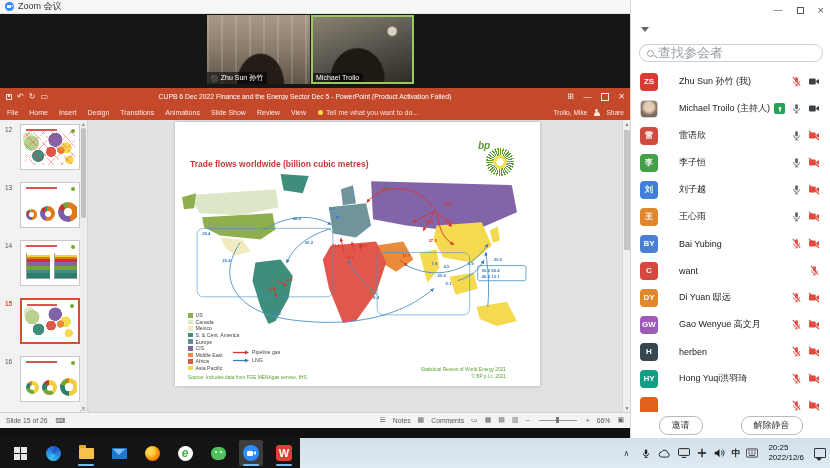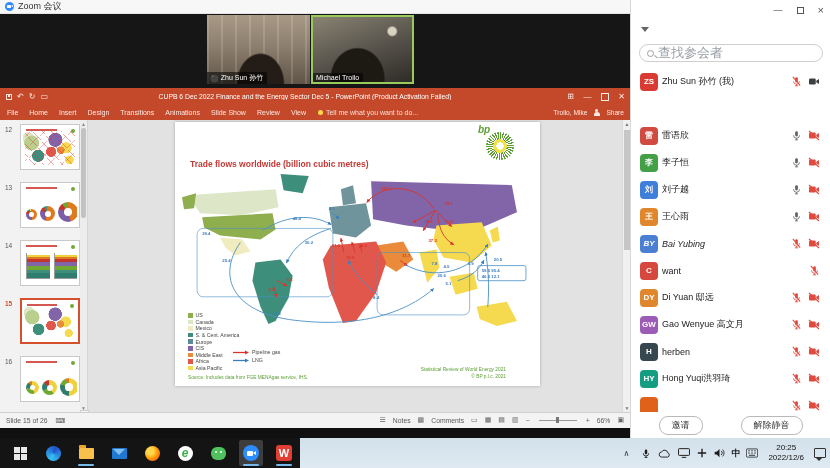--- a/index.html
+++ b/index.html
@@ -79,21 +79,21 @@
 .k-dcool .d1{left:3px;bottom:5px;width:13px;height:13px;background:conic-gradient(#f0d03c 0 45%,#71a832 0 72%,#2e7d6e 0 88%,#e07a1f 0)}
 .k-dcool .d2{left:19px;bottom:4px;width:15px;height:15px;background:conic-gradient(#f0d03c 0 40%,#71a832 0 68%,#2e7d6e 0 86%,#c4352c 0)}
 .k-dcool .d3{left:37px;bottom:3px;width:18px;height:18px;background:conic-gradient(#f0d03c 0 50%,#2e7d6e 0 80%,#71a832 0 94%,#e07a1f 0)}
 .k-areas .a{position:absolute;bottom:4px;width:24px;height:26px;background:linear-gradient(to top,#2e7d6e 0 18%,#3d8f7c 18% 34%,#71a832 34% 48%,#8264a8 48% 64%,#c4352c 64% 76%,#e07a1f 76% 84%,#f0d03c 84% 92%,#fff 92%);border-left:1px solid #999;border-bottom:1px solid #999}
 .k-areas .a1{left:3px}.k-areas .a2{left:31px}
 
 
 .slide-canvas{position:absolute;left:175px;top:34px;width:365px;height:264px;background:#fff;box-shadow:0 0 3px rgba(0,0,0,.25)}
 .slide-title{position:absolute;left:15px;top:20px;font-size:13.5px;font-weight:bold;color:#c53a36;letter-spacing:.1px}
 .slide-subtitle{position:absolute;left:15px;top:37px;font-size:8.5px;font-weight:bold;color:#c53a36}
-.bp-logo{position:absolute;right:26px;top:0;width:36px;height:40px}
+.bp-logo{position:absolute;right:26px;top:16px;width:36px;height:40px}
 .bp-text{position:absolute;left:0;top:2px;font-size:10px;font-weight:bold;font-style:italic;color:#5a9e33}
 .helios{position:absolute;right:0;top:10px;width:28px;height:28px;border-radius:50%;background:
  radial-gradient(circle,#ffffff 0 18%,#f2e24a 19% 34%,rgba(0,0,0,0) 35%),
  repeating-conic-gradient(#5a9e33 0 6deg,#fff 6deg 12deg)}
 .map-svg{position:absolute;left:5px;top:46px}
 .slide-legend{position:absolute;left:13px;top:190px;font-size:5.2px;color:#444}
 .lrow{display:flex;align-items:center;gap:3px;height:6.6px}
 .lsw{width:4.5px;height:4.5px;flex:0 0 auto}
 .flow-legend{position:absolute;left:58px;top:226px;font-size:5.2px;color:#444}
 .frow{display:flex;align-items:center;gap:3px;height:8px}
@@ -121,21 +121,21 @@
 .phead{position:absolute;left:0;top:22px;width:100%;text-align:center;font-size:10.5px;font-weight:bold;color:#1f1f1f}
 .pchev{position:absolute;left:10px;top:27px;width:0;height:0;border-left:4px solid transparent;border-right:4px solid transparent;border-top:5px solid #666}
 .psearch{position:absolute;left:8px;top:44px;width:184px;height:18px;border:1px solid #cfcfcf;border-radius:9px;background:#fff;display:flex;align-items:center;gap:4px;padding-left:7px}
 .psearch .mag{width:7px;height:7px;border:1.2px solid #9aa0a6;border-radius:50%;position:relative;flex:0 0 auto}
 .psearch .mag::after{content:"";position:absolute;left:5.5px;top:5.5px;width:3.5px;height:1.2px;background:#9aa0a6;transform:rotate(45deg)}
 .psearch .ph{font-size:13px;color:#9aa0a6}
 .plist{position:absolute;left:0;top:68px;width:100%;height:344px;overflow:hidden}
 .p-row{position:absolute;left:0;width:100%;height:27px;display:flex;align-items:center;padding:0 10px 0 9px}
 .p-avatar{width:18px;height:18px;border-radius:4px;color:#fff;font-size:8px;font-weight:bold;display:flex;align-items:center;justify-content:center;flex:0 0 auto}
 .p-avatar.photo{background:radial-gradient(circle at 50% 38%,#e4cdb2 0 36%,#8a7764 60%,#5f5142 100%);border:1px solid #cfcfcf}
-.p-name{margin-left:4px;font-size:9px;color:#232326;white-space:nowrap;overflow:hidden}
+.p-name{margin-left:21px;font-size:9px;color:#232326;white-space:nowrap;overflow:hidden}
 .p-icons{margin-left:auto;display:flex;gap:6px;align-items:center}
 .p-badge{width:11px;height:11px;border-radius:2px;background:#23a455;display:flex;align-items:center;justify-content:center}
 .pbtns{position:absolute;left:0;top:416px;width:100%;display:flex;justify-content:center;gap:38px}
 .pbtn{border:1px solid #b9b9b9;border-radius:9px;background:#fff;font-size:9px;color:#333;padding:2px 12px;font-family:"Liberation Sans",sans-serif}
 
 
 .gap{position:absolute;left:0;top:428px;width:630px;height:10px;background:#101010}
 
 
 .taskbar{position:absolute;left:0;top:438px;width:830px;height:30px}
@@ -155,21 +155,21 @@
 .i-e{width:15px;height:15px;border-radius:50%;background:#fff;color:#3fae49;font-weight:bold;font-size:12px;font-style:italic;display:flex;align-items:center;justify-content:center;line-height:1}
 .i-wechat{width:15px;height:13px;border-radius:6px;background:#4fc15d;position:relative}
 .i-wechat::after{content:"";position:absolute;left:4px;top:4px;width:2.5px;height:2.5px;border-radius:50%;background:#fff;box-shadow:5px 0 0 #fff}
 .i-zoom{width:16px;height:16px;border-radius:50%;background:#2d8cff;position:relative}
 .i-zoom::after{content:"";position:absolute;left:3.5px;top:5.5px;width:6px;height:5px;background:#fff;border-radius:1px}
 .i-zoom::before{content:"";position:absolute;left:10px;top:5.8px;border-top:2.2px solid transparent;border-bottom:2.2px solid transparent;border-right:3px solid #fff}
 .i-wps{width:16px;height:16px;border-radius:3px;background:#e33e33;color:#fff;font-weight:bold;font-size:11px;display:flex;align-items:center;justify-content:center}
 .tray{position:absolute;right:4px;top:0;height:30px;display:flex;align-items:center;gap:6px;color:#1c1c1c}
 .tray .chev{font-size:8px;color:#333;margin-right:6px}
 .tray .ime{font-size:9px;font-weight:bold}
-.clock{font-size:8px;text-align:center;line-height:1.3;color:#111;margin:0 4px}
+.clock{font-size:8px;text-align:left;line-height:1.3;color:#111;margin:0 4px}
 .notif{width:12px;height:10px;border:1.2px solid #333;border-radius:1px;position:relative;background:transparent}
 .notif::after{content:"";position:absolute;left:1px;bottom:-3.5px;border-left:3px solid transparent;border-right:3px solid transparent;border-top:3px solid #333}
 
 svg text{font-family:"Liberation Sans",sans-serif;font-weight:bold}
 .mlbl-p{fill:#d9342b;font-size:4.3px}
 .mlbl-l{fill:#3a7dbf;font-size:4.3px}
 </style>
 </head>
 <body>
 
@@ -504,20 +504,39 @@
             <rect x="9" y="2.5" width="6" height="11.5" rx="3" fill="#e04a3f"></rect>
             <path d="M5.5 11.5a6.5 6.5 0 0 0 13 0M12 18v3.5M8.5 21.5h7" fill="none" stroke="#e04a3f" stroke-width="1.8"></path>
             <path d="M4 2 20 21" stroke="#e04a3f" stroke-width="2.2"></path>
           </svg>
           <svg width="12" height="11" viewBox="0 0 24 22">
             <rect x="2" y="5" width="13.5" height="12" rx="2.5" fill="#3c4043"></rect>
             <path d="M16.5 9.5 22 6v10l-5.5-3.5z" fill="#3c4043"></path>
           </svg>
         </span>
       </div>
+      <div class="p-row" style="top: 27px;">
+        <span class="p-avatar photo"></span>
+        <span class="p-name">Michael Troilo (主持人)</span>
+        <span class="p-icons">
+          <span class="p-badge">
+            <svg width="8" height="8" viewBox="0 0 16 16">
+              <path d="M8 3l4 4.2H9.6V13H6.4V7.2H4z" fill="#fff"></path>
+            </svg>
+          </span>
+          <svg width="11" height="11" viewBox="0 0 24 24">
+            <rect x="9" y="2.5" width="6" height="11.5" rx="3" fill="#5f6368"></rect>
+            <path d="M5.5 11.5a6.5 6.5 0 0 0 13 0M12 18v3.5M8.5 21.5h7" fill="none" stroke="#5f6368" stroke-width="1.8"></path>
+          </svg>
+          <svg width="12" height="11" viewBox="0 0 24 22">
+            <rect x="2" y="5" width="13.5" height="12" rx="2.5" fill="#3c4043"></rect>
+            <path d="M16.5 9.5 22 6v10l-5.5-3.5z" fill="#3c4043"></path>
+          </svg>
+        </span>
+      </div>
       <div class="p-row" style="top: 54px;">
         <span class="p-avatar" style="background:#cf4b40">雷</span>
         <span class="p-name">雷语欣</span>
         <span class="p-icons">
           <svg width="11" height="11" viewBox="0 0 24 24">
             <rect x="9" y="2.5" width="6" height="11.5" rx="3" fill="#5f6368"></rect>
             <path d="M5.5 11.5a6.5 6.5 0 0 0 13 0M12 18v3.5M8.5 21.5h7" fill="none" stroke="#5f6368" stroke-width="1.8"></path>
           </svg>
           <svg width="12" height="11" viewBox="0 0 24 22">
             <rect x="2" y="5" width="13.5" height="12" rx="2.5" fill="#e04a3f"></rect>
@@ -564,21 +583,21 @@
             <rect x="9" y="2.5" width="6" height="11.5" rx="3" fill="#5f6368"></rect>
             <path d="M5.5 11.5a6.5 6.5 0 0 0 13 0M12 18v3.5M8.5 21.5h7" fill="none" stroke="#5f6368" stroke-width="1.8"></path>
           </svg>
           <svg width="12" height="11" viewBox="0 0 24 22">
             <rect x="2" y="5" width="13.5" height="12" rx="2.5" fill="#e04a3f"></rect>
             <path d="M16.5 9.5 22 6v10l-5.5-3.5z" fill="#e04a3f"></path>
             <path d="M2 2 22 20" stroke="#e04a3f" stroke-width="2.2"></path>
           </svg>
         </span>
       </div>
-      <div class="p-row" style="top: 162px; font-style: italic;">
+      <div class="p-row" style="top: 162px;">
         <span class="p-avatar" style="background:#4a7fd4">BY</span>
         <span class="p-name">Bai Yubing</span>
         <span class="p-icons">
           <svg width="11" height="11" viewBox="0 0 24 24">
             <rect x="9" y="2.5" width="6" height="11.5" rx="3" fill="#e04a3f"></rect>
             <path d="M5.5 11.5a6.5 6.5 0 0 0 13 0M12 18v3.5M8.5 21.5h7" fill="none" stroke="#e04a3f" stroke-width="1.8"></path>
             <path d="M4 2 20 21" stroke="#e04a3f" stroke-width="2.2"></path>
           </svg>
           <svg width="12" height="11" viewBox="0 0 24 22">
             <rect x="2" y="5" width="13.5" height="12" rx="2.5" fill="#e04a3f"></rect>

